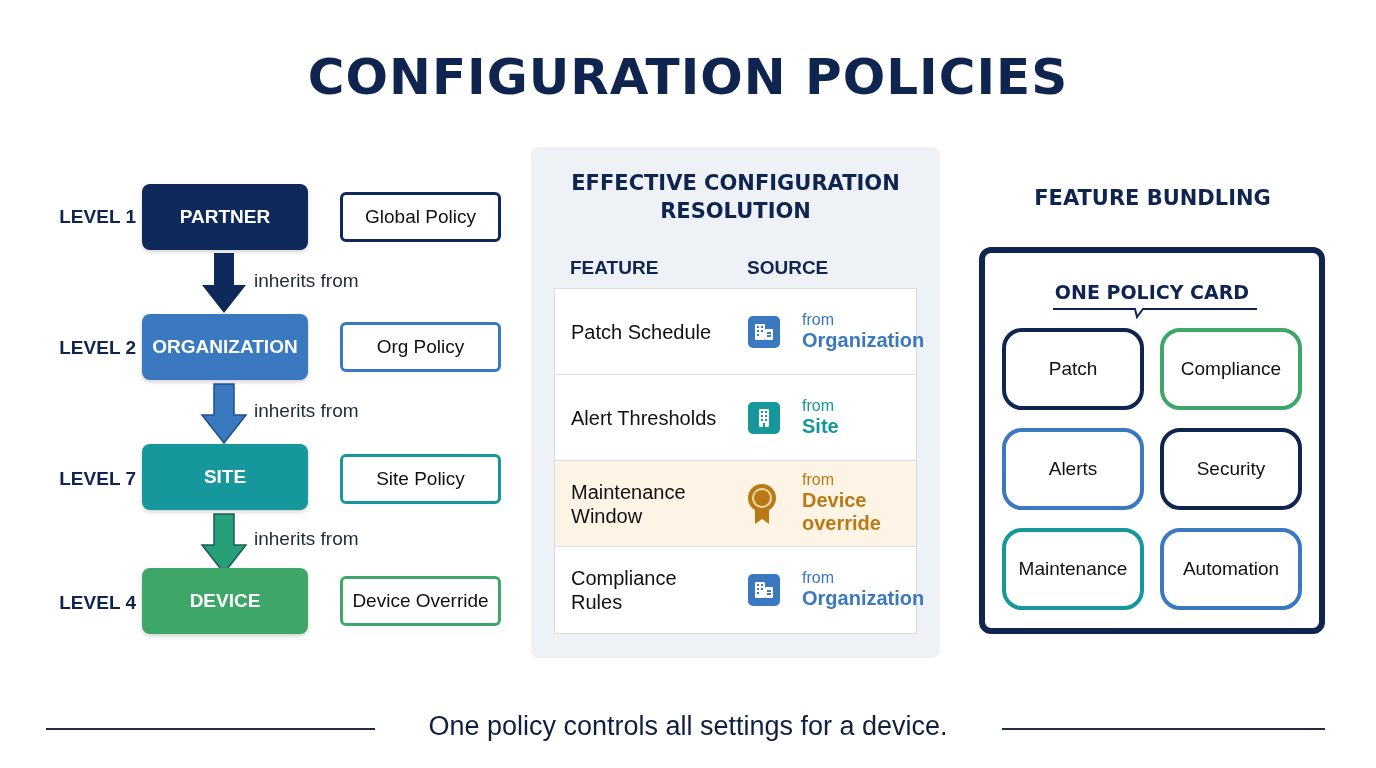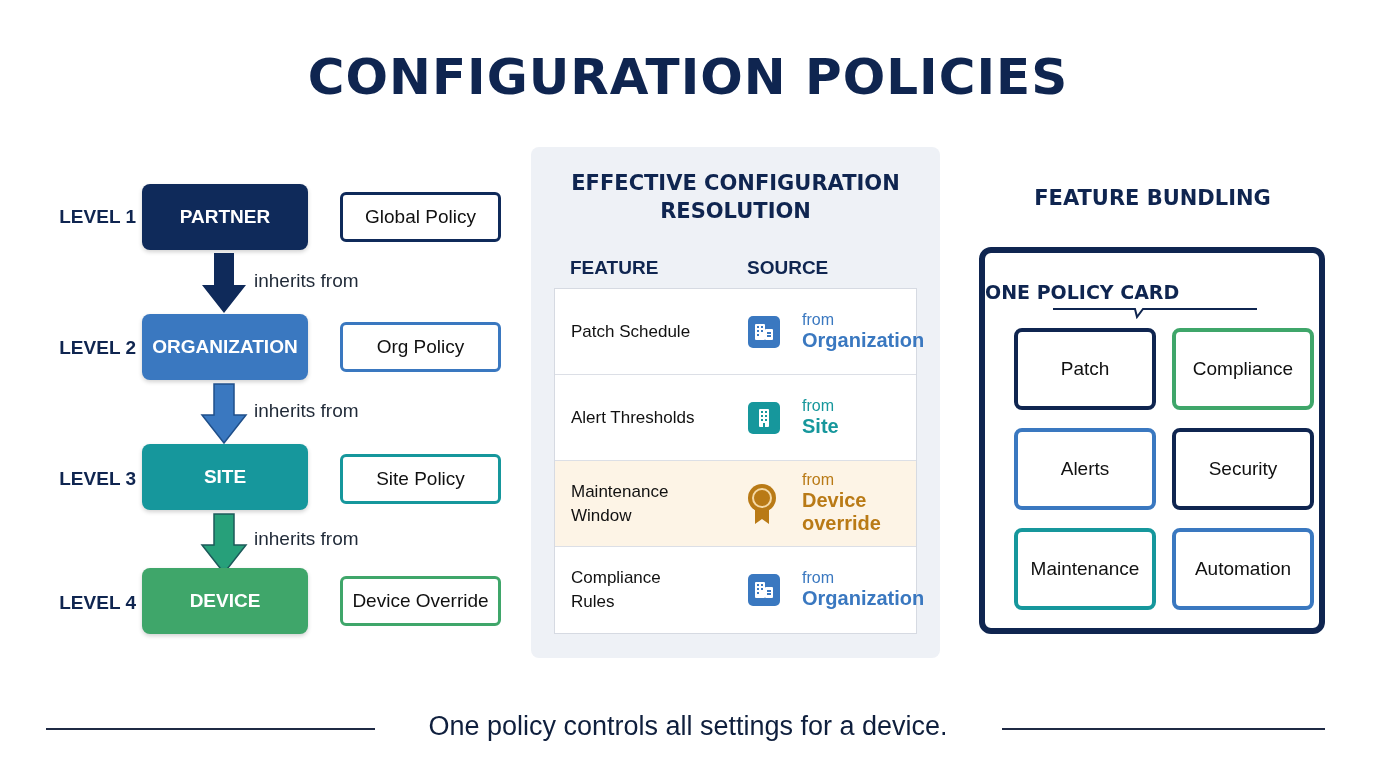--- a/index.html
+++ b/index.html
@@ -43,46 +43,46 @@
   .col-head { position: absolute; top: 110px; font-weight: bold; font-size: 19px; color: #0f2550; }
   .table {
     position: absolute; left: 23px; top: 141px; width: 363px; height: 346px; background: #fff;
     border: 1px solid #d6dae2;
   }
   .row {
     position: absolute; left: 0; width: 361px; height: 86px; border-bottom: 1px solid #dcdfe6;
   }
   .row:last-child { border-bottom: none; }
   .row.highlight { background: #fdf4e6; }
-  .feat { position: absolute; left: 16px; font-size: 17px; line-height: 24px; color: #111; }
+  .feat { position: absolute; left: 16px; font-size: 20px; line-height: 24px; color: #111; }
   .src-icon {
     position: absolute; left: 193px; width: 32px; height: 32px; border-radius: 5px;
     display: flex; align-items: center; justify-content: center;
   }
   .src-text { position: absolute; left: 247px; }
   .src-from { font-size: 16px; line-height: 18px; }
   .src-name { font-weight: bold; font-size: 20px; line-height: 23px; }
 
   
   .fb-title {
     position: absolute; left: 975px; top: 186px; width: 355px; text-align: center;
     font-family: "DejaVu Sans", sans-serif; font-weight: bold; font-size: 21px; color: #0f2550;
   }
   .card {
     position: absolute; left: 979px; top: 247px; width: 346px; height: 387px;
     border: 6px solid #0f2550; border-radius: 12px; background: #fff;
   }
   .card-title {
-    position: absolute; left: 0; top: 28px; width: 334px; 
+    position: absolute; left: 0; top: 28px; width: 334px; text-align: center;
     font-family: "DejaVu Sans", sans-serif; font-weight: bold; font-size: 19px; color: #0f2550;
   }
   .card-underline { position: absolute; left: 68px; top: 54px; }
   .feature-box {
-    position: absolute; width: 142px; height: 82px; border: 4px solid; border-radius: 8px;
-    display: flex; align-items: center; justify-content: center; font-size: 19px; color: #111; background: #fff; margin-left: 12px;
+    position: absolute; width: 142px; height: 82px; border: 4px solid; border-radius: 20px;
+    display: flex; align-items: center; justify-content: center; font-size: 19px; color: #111; background: #fff;
   }
 
   
   .foot-line { position: absolute; top: 728px; height: 2px; background: #1f2a44; }
   .footer-text {
     position: absolute; left: 0; top: 711px; width: 1376px; text-align: center; font-size: 27px; color: #0f1f3d;
   }
 </style>
 </head>
 <body>
@@ -102,21 +102,21 @@
 
   <div class="level-label" style="top:337px">LEVEL 2</div>
   <div class="node" style="top:314px;background:#3a78c0">ORGANIZATION</div>
   <div class="policy" style="top:322px;border-color:#3a78c0">Org Policy</div>
 
   <svg class="arrow" style="top:383px" height="62" viewBox="0 0 48 62">
     <polygon points="14,1 34,1 34,32 46,32 24,60 2,32 14,32" fill="#3a78c0" stroke="#1f4f8a" stroke-width="1.5"></polygon>
   </svg>
   <div class="inherit" style="top:400px">inherits from</div>
 
-  <div class="level-label" style="top:468px">LEVEL 3</div>
+  <div class="level-label" style="top:468px">LEVEL 7</div>
   <div class="node" style="top:444px;background:#16979c">SITE</div>
   <div class="policy" style="top:454px;border-color:#16979c">Site Policy</div>
 
   <svg class="arrow" style="top:513px" height="62" viewBox="0 0 48 62">
     <polygon points="14,1 34,1 34,32 46,32 24,60 2,32 14,32" fill="#27a07a" stroke="#1c5a5a" stroke-width="1.5"></polygon>
   </svg>
   <div class="inherit" style="top:528px">inherits from</div>
 
   <div class="level-label" style="top:592px">LEVEL 4</div>
   <div class="node" style="top:568px;background:#3fa66a">DEVICE</div>

